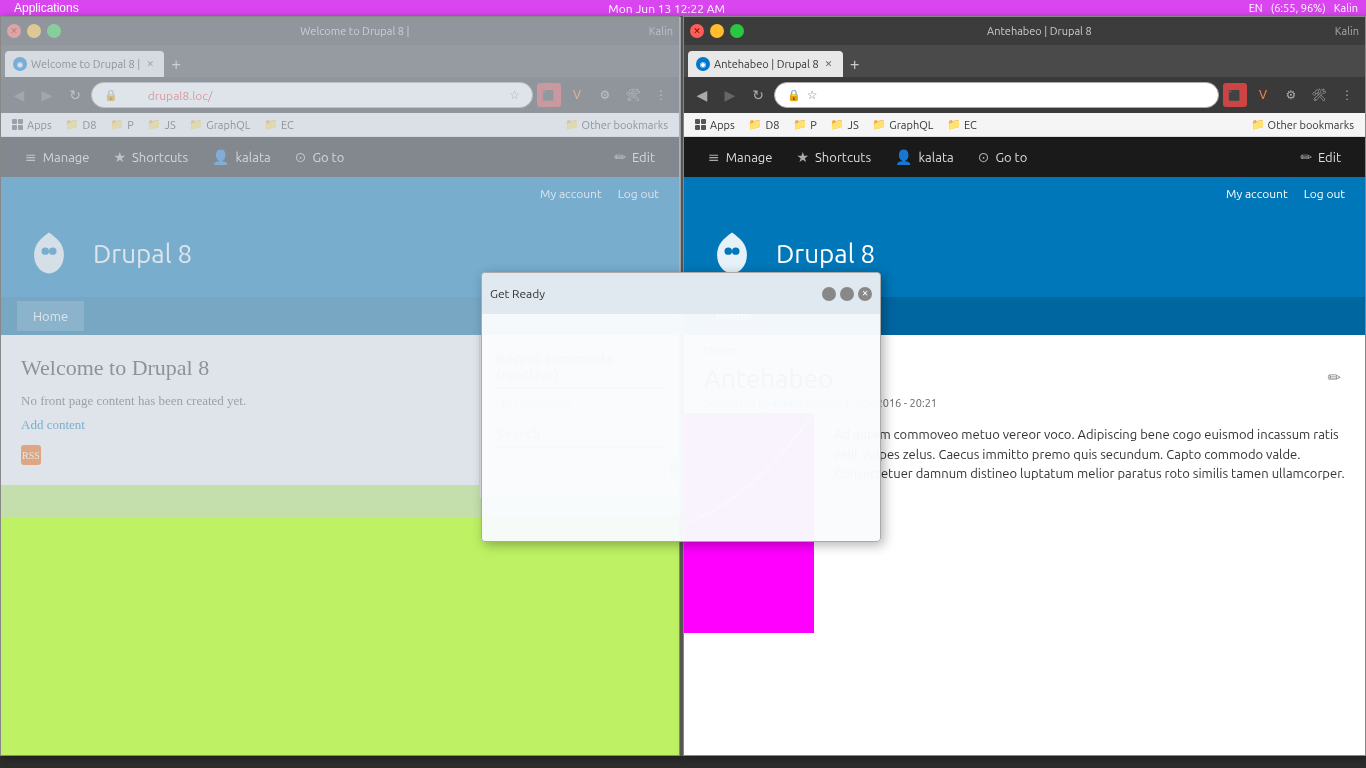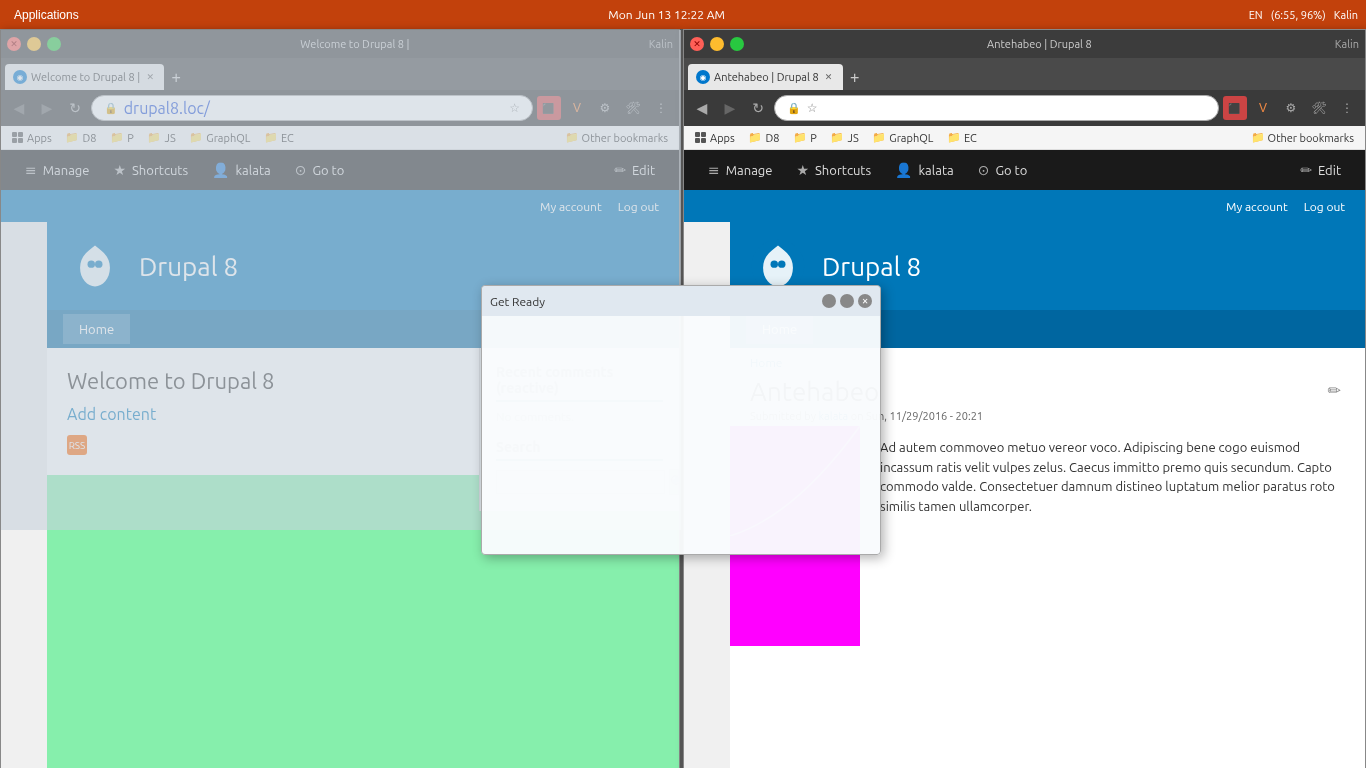--- a/index.html
+++ b/index.html
@@ -1,21 +1,21 @@
 <!DOCTYPE html>
 <html><head>
   <meta charset="utf-8">
   <style>
     * { margin: 0; padding: 0; box-sizing: border-box; }
     body { width: 1366px; height: 768px; overflow: hidden; font-family: 'Ubuntu', 'DejaVu Sans', Arial, sans-serif; background: #2d2d2d; }
 
     
     .taskbar {
-      height: 29px;
-      background: #c2410c;
+      height: 16px;
+      background: #d946ef;
       display: flex;
       align-items: center;
       justify-content: space-between;
       padding: 0 8px;
       color: #fff;
       font-size: 12px;
     }
     .taskbar-left { display: flex; align-items: center; gap: 4px; }
     .taskbar-center { display: flex; align-items: center; gap: 8px; font-size: 12px; }
     .taskbar-right { display: flex; align-items: center; gap: 8px; font-size: 11px; }
@@ -178,21 +178,21 @@
       background: #fff;
       border: 1px solid #aaa;
       border-radius: 13px;
       padding: 0 12px;
       font-size: 12px;
       display: flex;
       align-items: center;
       gap: 6px;
     }
     .address-lock { color: #4a4; font-size: 11px; }
-    .address-text { flex: 1; font-size: 16px; color: #1d4ed8; }
+    .address-text { flex: 1; font-size: 12px; color: #ef4444; margin-left: 24px; }
     .address-star { color: #888; font-size: 12px; cursor: pointer; }
     .toolbar-btn {
       width: 24px; height: 24px;
       background: transparent;
       border: none;
       color: #aaa;
       font-size: 12px;
       cursor: pointer;
       display: flex; align-items: center; justify-content: center;
       border-radius: 3px;
@@ -279,23 +279,22 @@
       color: #fff;
       font-size: 12px;
       text-decoration: none;
       padding: 0 8px;
       cursor: pointer;
     }
 
     
     .drupal-content {
       flex: 1;
-      background: #86efac;
+      background: #bef264;
       overflow: hidden;
-      margin-left: 46px;
     }
 
     
     .drupal-header {
       background: #0077b8;
       padding: 16px 20px;
       display: flex;
       align-items: center;
       gap: 16px;
     }
@@ -331,21 +330,21 @@
       color: #333;
       margin-bottom: 12px;
     }
     .page-text {
       font-size: 13px;
       color: #555;
       margin-bottom: 6px;
     }
     .page-link {
       color: #0077b8;
-      font-size: 16px;
+      font-size: 13px;
       text-decoration: none;
       cursor: pointer;
     }
     .rss-icon {
       width: 20px; height: 20px;
       background: #f60;
       border-radius: 3px;
       display: flex; align-items: center; justify-content: center;
       color: #fff;
       font-size: 10px;
@@ -451,21 +450,21 @@
       height: 270px;
       background: rgba(240,245,250,0.92);
       border: 1px solid #aaa;
       border-radius: 4px;
       box-shadow: 3px 3px 12px rgba(0,0,0,0.3);
       z-index: 200;
       display: flex;
       flex-direction: column;
     }
     .modal-titlebar {
-      height: 30px;
+      height: 41px;
       background: #e0e8f0;
       border-radius: 4px 4px 0 0;
       display: flex;
       align-items: center;
       padding: 0 8px;
       justify-content: space-between;
     }
     .modal-title-text {
       font-size: 12px;
       color: #333;
@@ -506,20 +505,21 @@
     
     .left-page-body {
       display: flex;
       gap: 0;
       flex: 1;
       overflow: hidden;
     }
     .left-main-col {
       flex: 1;
       overflow: hidden;
+      font-family: Liberation Serif, serif;
     }
     .left-sidebar-col {
       width: 200px;
       border-left: 1px solid #ddd;
       padding: 16px;
       background: #fff;
     }
   </style>
 </head>
 <body>
@@ -653,20 +653,21 @@
       </div>
 
       <div class="drupal-nav">
         <span class="drupal-nav-item">Home</span>
       </div>
 
       <div class="left-page-body">
         <div class="left-main-col">
           <div class="drupal-main">
             <h1 class="page-title">Welcome to Drupal 8</h1>
+            <p class="page-text">No front page content has been created yet.</p>
             <a class="page-link">Add content</a>
             <div class="rss-icon" style="margin-top:12px;">RSS</div>
           </div>
         </div>
         <div class="left-sidebar-col">
           <div class="widget-title">Recent comments (reactive)</div>
           <div class="widget-text">No comments.</div>
           <div style="height:16px;"></div>
           <div class="widget-title">Search</div>
           <div class="search-box">

